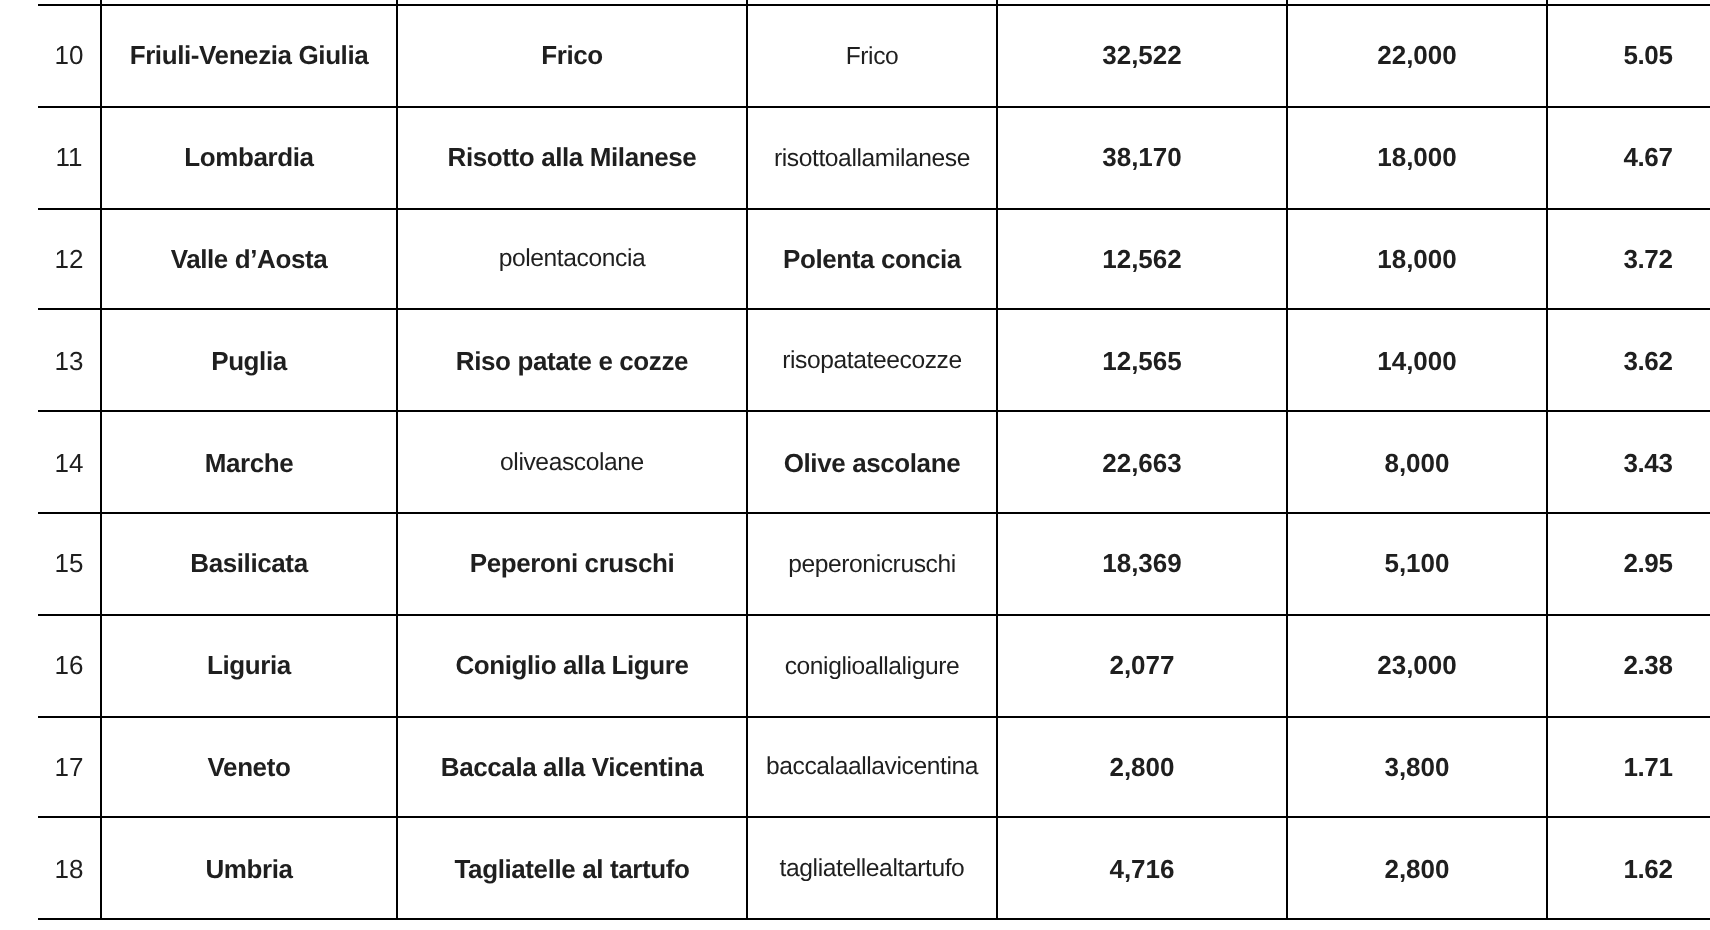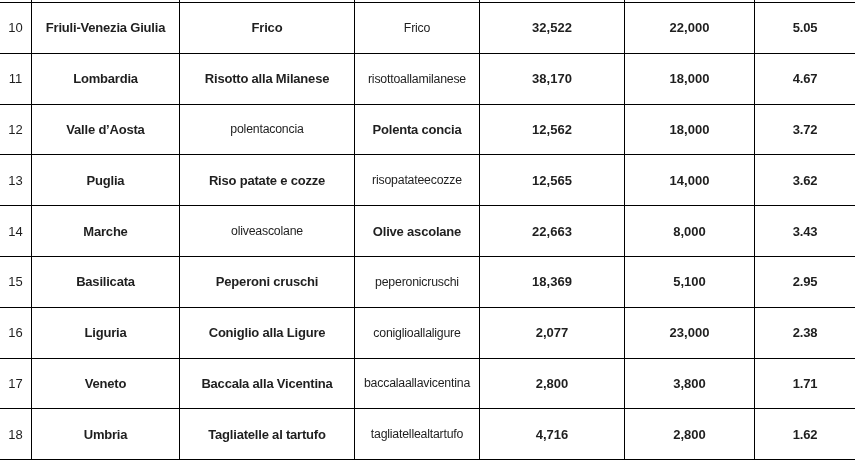--- a/index.html
+++ b/index.html
@@ -19,20 +19,21 @@
     background: var(--bg-color);
     overflow: hidden;
   }
   .grid {
     display: grid;
     width: 855px;
     height: 381px;
     grid-template-columns: 32px 148px 175px 125px 145px 130px 100px;
     grid-template-rows: 3px repeat(9, 50.8px) 1fr;
     background: var(--bg-color);
+    padding-left: 19px;
   }
   .cell {
     display: flex;
     align-items: center;
     justify-content: center;
     border-right: 1.5px solid var(--border-color);
     color: var(--text-color);
     font-size: 13px;
     white-space: nowrap;
     overflow: visible;

